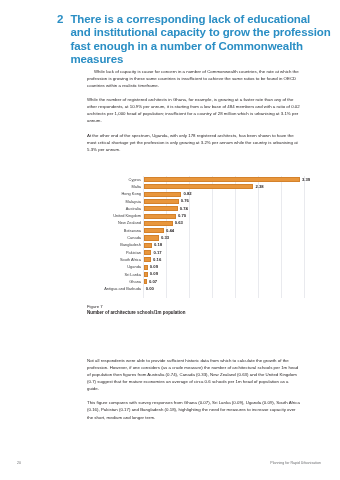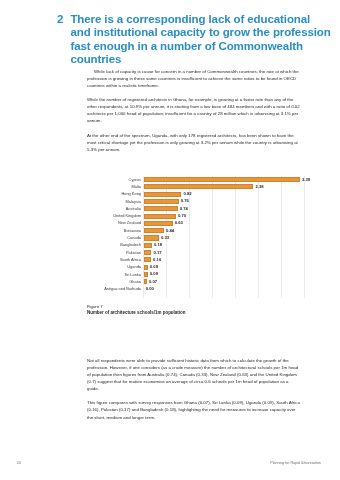--- a/index.html
+++ b/index.html
@@ -177,21 +177,21 @@
     white-space: nowrap;
   }
 </style>
 </head>
 <body>
 
 <div class="page">
 
   <div class="heading">
     <div class="heading-num">2</div>
-    <div class="heading-text">There is a corresponding lack of educational and institutional capacity to grow the profession fast enough in a number of Commonwealth countries</div>
+    <div class="heading-text">There is a corresponding lack of educational and institutional capacity to grow the profession fast enough in a number of Commonwealth measures</div>
   </div>
 
   <div class="body-col">
     <p class="para first-indent">While lack of capacity is cause for concern in a number of Commonwealth countries, the rate at which the profession is growing in these same countries is insufficient to achieve the same ratios to be found in OECD countries within a realistic timeframe.</p>
     <p class="para">While the number of registered architects in Ghana, for example, is growing at a faster rate than any of the other respondents, at 10.9% per annum, it is starting from a low base of 484 members and with a ratio of 0.02 architects per 1,000 head of population; insufficient for a country of 28 million which is urbanising at 3.1% per annum.</p>
     <p class="para">At the other end of the spectrum, Uganda, with only 178 registered architects, has been shown to have the most critical shortage yet the profession is only growing at 3.2% per annum while the country is urbanising at 5.3% per annum.</p>
   </div>
 
   <div class="chart">
     <div class="chart-grid" id="gridlines">

